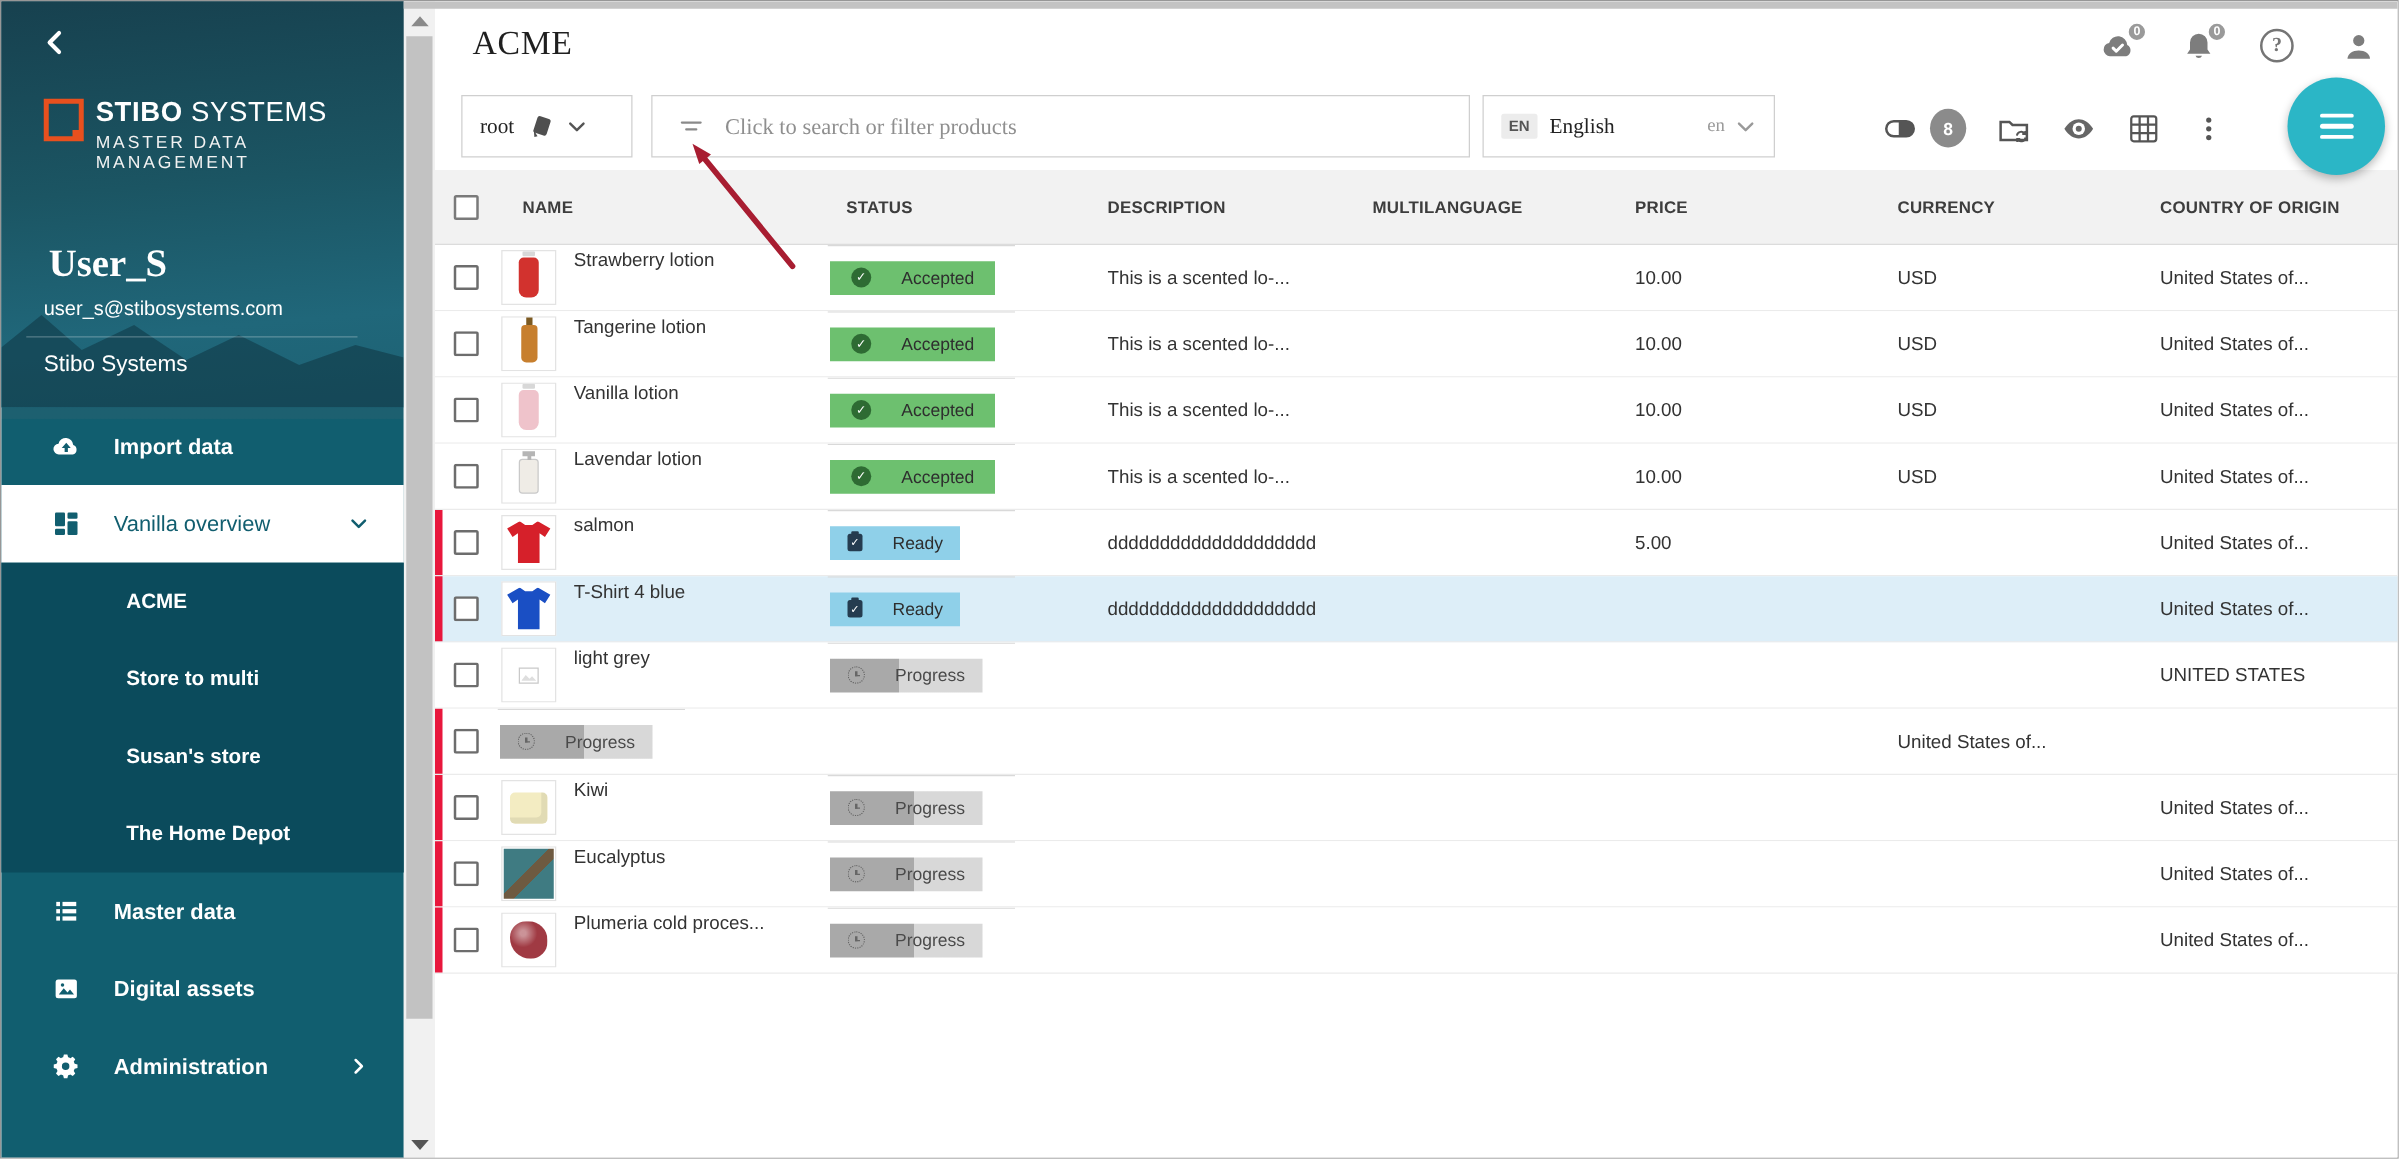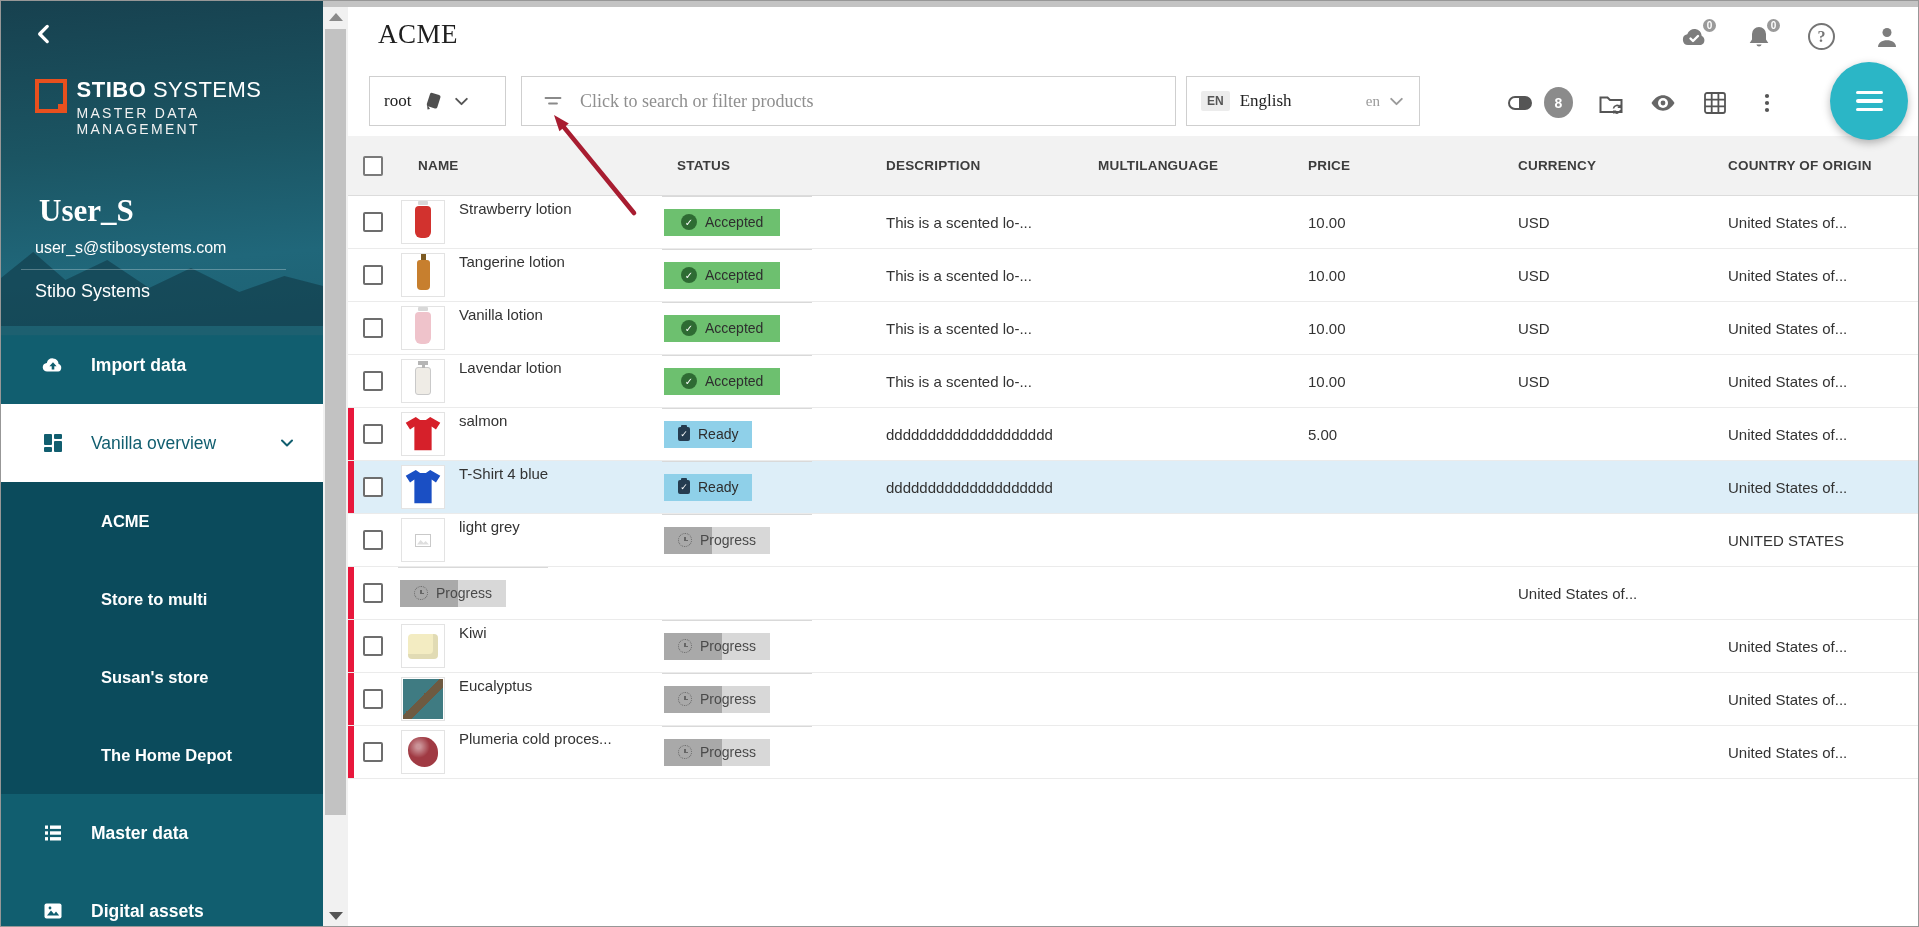--- a/index.html
+++ b/index.html
@@ -26,21 +26,21 @@
   .logo-text .l1 b { font-weight:bold; }
   .logo-text .l1 span { font-weight:300; }
   .logo-text .l2 { font-size:14px; letter-spacing:2.3px; margin-top:4px; color:#f2f2f2; }
   .user-name { position:absolute; left:38px; top:192px; font-size:31px; font-weight:bold; z-index:3;
                font-family:"Liberation Serif",serif; }
   .user-email { position:absolute; left:34px; top:238px; font-size:16px; z-index:3; }
   .side-div { position:absolute; left:20px; top:268px; width:265px; border-top:1px solid rgba(255,255,255,.28); z-index:3; }
   .tenant { position:absolute; left:34px; top:280px; font-size:18px; z-index:3; }
 
   .nav { position:absolute; left:0; top:325px; width:322px; z-index:3; }
-  .nav-item { height:78px; display:flex; align-items:center; gap:26px; padding-left:40px;
+  .nav-item { height:62px; display:flex; align-items:center; gap:26px; padding-left:40px;
               font-size:17.5px; font-weight:bold; cursor:pointer; position:relative; }
   .nav-item .nico { width:24px; height:24px; flex:0 0 24px; }
   .nav-item.active { background:#fff; color:#115e6f; font-weight:normal; }
   .nav-sub { background:#0b4b5c; }
   .nav-sub .nav-item { padding-left:100px; font-size:16.5px; }
   .chev-right, .chev-down { position:absolute; right:28px; width:16px; height:16px; }
 
   
   .vstrip { position:absolute; left:322px; top:0; width:25px; height:927px; background:#f1f1f1; }
   .vstrip .edge { position:absolute; top:0; left:0; right:0; height:6px; background:#c3c3c3; }
@@ -107,21 +107,21 @@
   .cell { overflow:hidden; white-space:nowrap; }
   .c-check { padding-left:15px; }
   .cb { display:block; width:20px; height:20px; border:2px solid #6d6d6d; border-radius:2px; background:#fff; cursor:pointer; }
   .thead .cb { border-color:#7a7a7a; }
   .c-name { display:flex; align-items:flex-start; gap:14px; padding-left:3px; overflow:hidden; }
   .thumbbox { width:44px; height:44px; border:1px solid #e3e3e3; background:#fff; flex:0 0 44px;
               display:flex; align-items:center; justify-content:center; overflow:hidden; }
   .c-status { padding-left:2px; position:relative; align-self:stretch; display:flex; align-items:center; }
   .c-status::before { content:''; position:absolute; top:0; left:0; width:150px; border-top:1px solid #d9d9d9; }
 
-  .badge { display:inline-flex; align-items:center; gap:8px; height:27px; padding:0 14px;
+  .badge { display:inline-flex; align-items:center; gap:24px; height:27px; padding:0 14px;
            font-size:14px; color:#2e2e2e; }
   .badge-accepted { background:#6dc06f; padding:0 17px; }
   .badge-ready { background:#8fd0e9; }
   .badge-progress { background:linear-gradient(90deg,#a9a9a9 0 var(--p,55%),#d8d8d8 var(--p,55%) 100%); color:#4a4a4a; }
   .bicon { position:relative; flex:0 0 auto; }
   .badge-accepted .bicon { width:16px; height:16px; border-radius:50%; background:#2e6b33; color:#fff;
            display:flex; align-items:center; justify-content:center; font-size:10px; }
   .badge-accepted .bicon::after { content:'✓'; }
   .badge-ready .bicon { width:12px; height:14px; background:#253c50; border-radius:2px; color:#fff;
            display:flex; align-items:center; justify-content:center; font-size:9px; }

